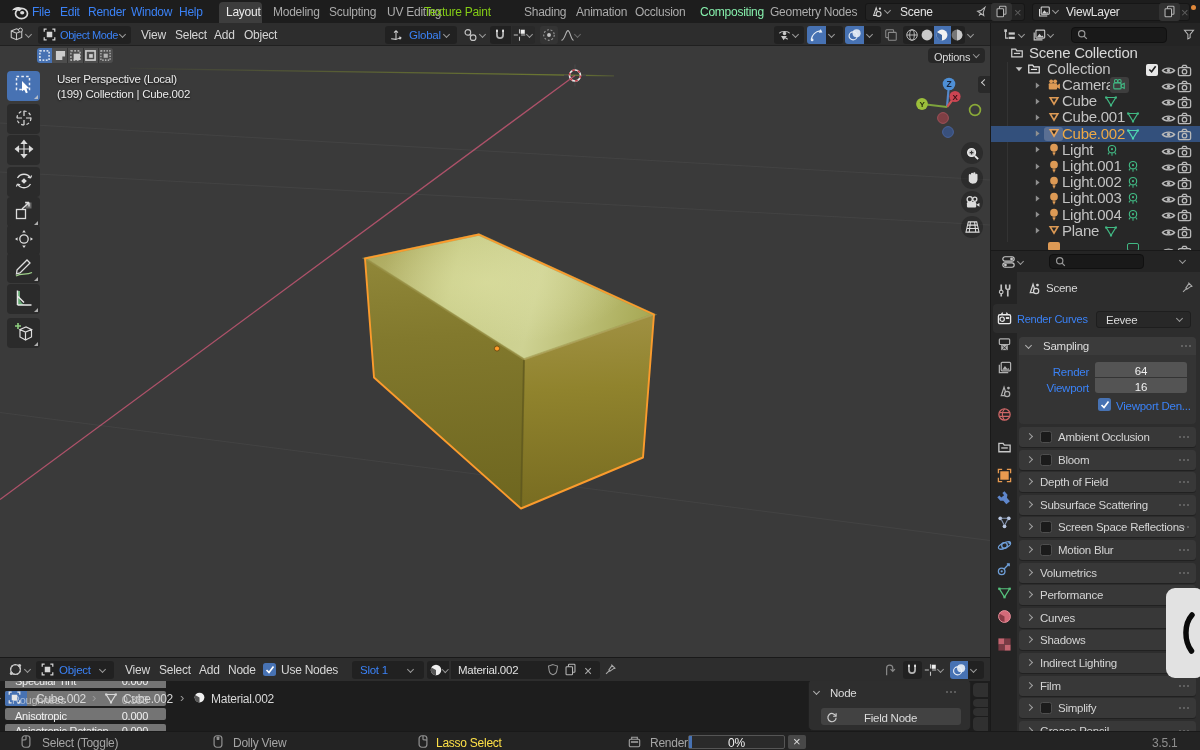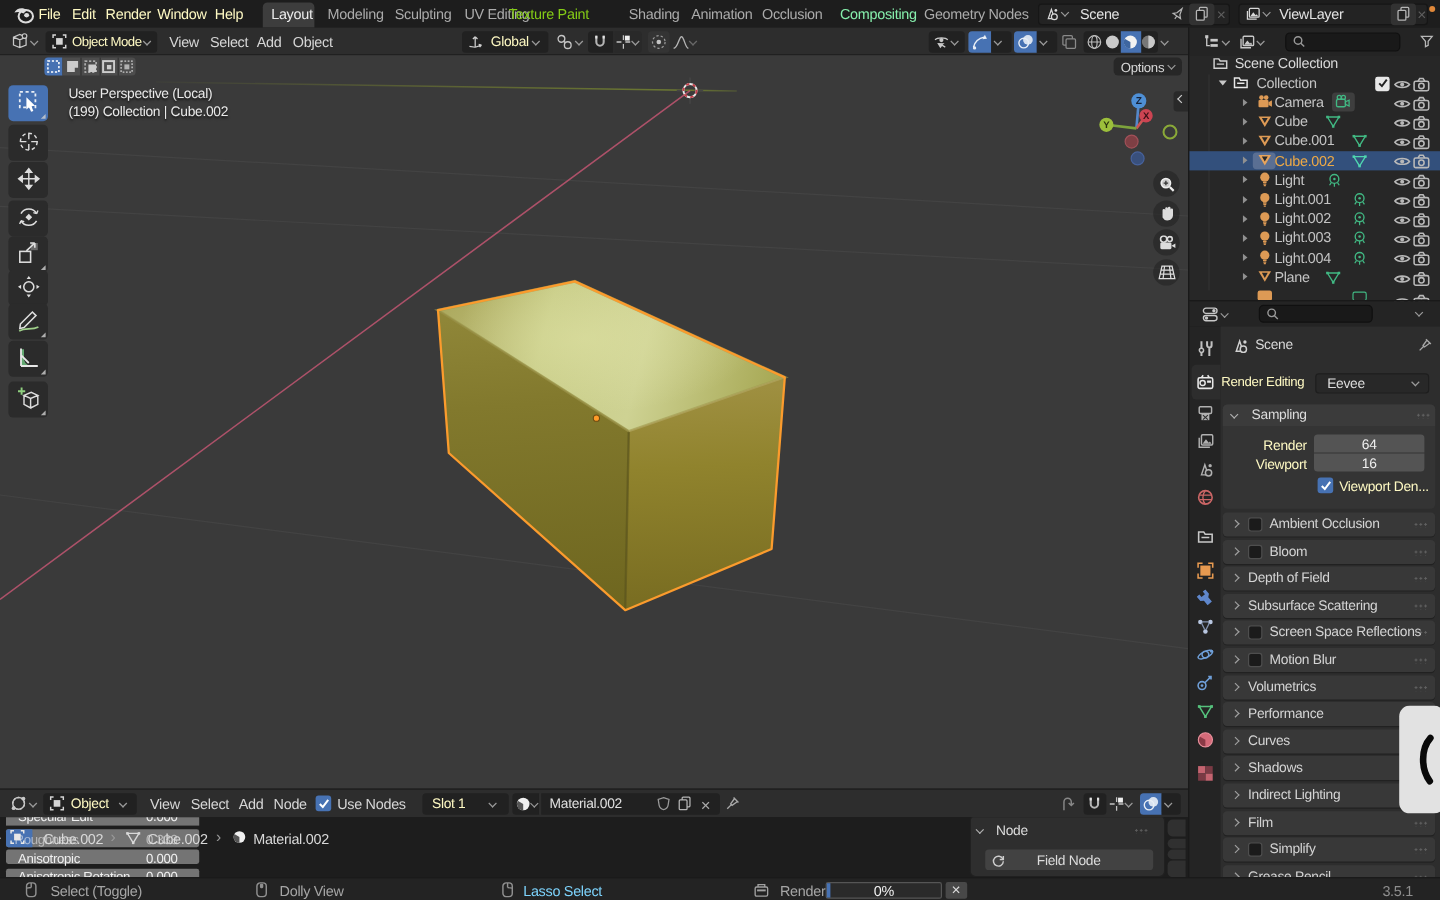--- a/index.html
+++ b/index.html
@@ -1,20 +1,20 @@
 <!DOCTYPE html>
 <html><head><meta charset="utf-8">
 <style>
 *{margin:0;padding:0;box-sizing:border-box}
 html,body{width:1200px;height:750px;overflow:hidden;background:#1d1d1d;
 font-family:"Liberation Sans",sans-serif;-webkit-font-smoothing:antialiased;letter-spacing:-0.25px}
 .abs{position:absolute}
-.txt{position:absolute;color:#fef9c3;font-size:12px;line-height:1;white-space:nowrap}
+.txt{position:absolute;color:#3b82f6;font-size:12px;line-height:1;white-space:nowrap}
 .chev{position:absolute;width:6px;height:6px;border-right:1.4px solid #9a9a9a;border-bottom:1.4px solid #9a9a9a;transform:rotate(45deg)}
-.orow{position:absolute;font-size:12px;color:#c3c3c3;line-height:16.2px}
+.orow{position:absolute;font-size:15px;color:#c3c3c3;line-height:16.2px}
 .phead{position:absolute;left:2px;width:177px;height:20px;background:#383838;border-radius:3.5px;box-shadow:0 1px 0 rgba(0,0,0,.25)}
 .phead .t{position:absolute;top:4px;font-size:11.5px;color:#d4d4d4}
 .parr{position:absolute;left:8px;top:7px;width:5px;height:5px;border-right:1.4px solid #a0a0a0;border-bottom:1.4px solid #a0a0a0;transform:rotate(-45deg)}
 .pcb{position:absolute;left:21px;top:4px;width:12px;height:12px;background:#1b1b1b;border:1px solid #4e4e4e;border-radius:2.5px}
 .dots{position:absolute;right:6px;top:8px;width:12px;height:5px;opacity:.5;
 background-image:radial-gradient(circle,#888 0.9px,transparent 1.1px);background-size:4px 4px}
 .ml{position:absolute;top:5px;font-size:12px;color:#d6d6d6}
 </style></head>
 <body>
 
@@ -740,21 +740,21 @@
   </svg>
 </div>
 <div class="abs" id="props" style="left:1017px;top:272px;width:183px;height:459px;background:#2d2d2d;overflow:hidden">
   <svg class="abs" style="left:9px;top:9px;color:#d0d0d0" width="15" height="15" viewBox="0 0 16 16">
       <use href="#g-scene"></use>
     </svg>
   <div class="abs txt" style="left:29px;top:11px;font-size:11.5px;color:#d8d8d8">Scene</div>
   <svg class="abs" style="left:164px;top:9px" width="13" height="13" viewBox="0 0 16 16">
     <path d="M9 2 L14 7 M10 3 L6 8.5 L7.5 10 L13 6 M7 9 L2.5 13.5" fill="none" stroke="#a8a8a8" stroke-width="1.4"></path>
   </svg>
-  <div class="abs txt" style="left:0;top:42px;width:70px;text-align:right;font-size:11px">Render Editing</div>
+  <div class="abs txt" style="left:0;top:42px;width:70px;text-align:right;font-size:11px">Render Curves</div>
   <div class="abs" style="left:79px;top:39px;width:95px;height:17px;background:#282828;border-radius:3px;border:1px solid #1e1e1e"></div>
   <div class="abs txt" style="left:89px;top:43px;font-size:11.5px;color:#dcdcdc">Eevee</div>
   <div class="chev" style="left:160px;top:44px;width:5px;height:5px"></div>
 
   <div class="abs" style="left:2px;top:65px;width:177px;height:87px;background:#343434;border-radius:4px"></div>
   <div class="abs" style="left:2px;top:65px;width:177px;height:18px;background:#3b3b3b;border-radius:4px 4px 0 0"></div>
   <div class="abs" style="left:9px;top:71px;width:5px;height:5px;border-right:1.4px solid #b0b0b0;border-bottom:1.4px solid #b0b0b0;transform:rotate(45deg)"></div>
   <div class="abs txt" style="left:26px;top:69px;font-size:11.5px;color:#dcdcdc">Sampling</div>
   <div class="dots" style="right:8px;top:72px"></div>
   <div class="abs txt" style="left:9px;top:95px;width:63px;text-align:right;font-size:11.5px">Render</div>
@@ -913,21 +913,21 @@
   <svg class="abs" style="left:952px;top:4.5px" width="14" height="14" viewBox="0 0 16 16">
     <circle cx="6.4" cy="9" r="4.6" fill="none" stroke="#e8eef6" stroke-width="1.3"></circle>
     <circle cx="10.4" cy="6" r="4.6" fill="#e8eef6" fill-opacity="0.9"></circle>
   </svg>
   <div class="abs" style="left:968px;top:2.5px;width:16px;height:18px;background:#212121;border-radius:0 3px 3px 0"></div>
   <div class="chev" style="left:971px;top:8.5px;width:5px;height:5px"></div>
 </div>
 <div class="abs" id="shader" style="left:0;top:681px;width:990px;height:50px;background:#1d1d1d;overflow:hidden">
 
   <div class="abs" style="left:5px;top:-1.5px;width:161px;height:8px;background:#747474"></div>
-  <div class="abs" style="left:15px;top:-6px;font-size:11px;color:#f0f0f0">Specular Edit</div>
+  <div class="abs" style="left:15px;top:-6px;font-size:11px;color:#f0f0f0">Specular Tint</div>
   <div class="abs" style="left:108px;top:-6px;width:40px;text-align:right;font-size:11px;color:#f0f0f0">0.000</div>
   <div class="abs" style="left:5px;top:9.5px;width:161px;height:15px;background:#747474;border-radius:2px"></div>
   <div class="abs" style="left:5px;top:9.5px;width:22px;height:15px;background:#4772b3;border-radius:2px 0 0 2px"></div>
   <div class="abs" style="left:12px;top:12.5px;font-size:11px;color:#f0f0f0;opacity:.55">Roughness</div>
   <div class="abs" style="left:108px;top:12.5px;width:40px;text-align:right;font-size:11px;color:#f0f0f0;opacity:.55">0.333</div>
   <div class="abs" style="left:5px;top:27px;width:161px;height:11.5px;background:#747474;border-radius:2px"></div>
   <div class="abs" style="left:15px;top:28.5px;font-size:11px;color:#f0f0f0">Anisotropic</div>
   <div class="abs" style="left:108px;top:28.5px;width:40px;text-align:right;font-size:11px;color:#f0f0f0">0.000</div>
   <div class="abs" style="left:5px;top:42.5px;width:161px;height:11.5px;background:#747474;border-radius:2px"></div>
   <div class="abs" style="left:15px;top:44px;font-size:11px;color:#f0f0f0">Anisotropic Rotation</div>
@@ -976,21 +976,21 @@
   <div class="abs txt" style="left:42px;top:5px;color:#a5a5a5">Select (Toggle)</div>
   <svg class="abs" style="left:213px;top:3px" width="10" height="13" viewBox="0 0 10 14">
     <rect x="0.8" y="0.8" width="8.4" height="12.4" rx="3" fill="none" stroke="#909090" stroke-width="1.3"></rect>
     <rect x="3.5" y="1.5" width="3" height="4" rx="1" fill="#909090"></rect>
   </svg>
   <div class="abs txt" style="left:233px;top:5px;color:#a5a5a5">Dolly View</div>
   <svg class="abs" style="left:418px;top:3px" width="10" height="13" viewBox="0 0 10 14">
     <rect x="0.8" y="0.8" width="8.4" height="12.4" rx="3" fill="none" stroke="#909090" stroke-width="1.3"></rect>
     <path d="M5 0.8 L5 5 M5 5 L9.2 5.5" stroke="#909090" stroke-width="1.3"></path>
   </svg>
-  <div class="abs txt" style="left:436px;top:5px;color:#7dd3fc">Lasso Select</div>
+  <div class="abs txt" style="left:436px;top:5px;color:#fde047">Lasso Select</div>
   <svg class="abs" style="left:628px;top:3.5px" width="13" height="12" viewBox="0 0 16 15">
     <rect x="1.5" y="4" width="13" height="9.5" rx="1.5" fill="none" stroke="#a0a0a0" stroke-width="1.4"></rect>
     <path d="M4.5 4 L4.5 1.5 L11.5 1.5 L11.5 4" fill="none" stroke="#a0a0a0" stroke-width="1.4"></path>
     <rect x="3.5" y="6.5" width="9" height="2" fill="#a0a0a0"></rect>
   </svg>
   <div class="abs txt" style="left:650px;top:5px;color:#a5a5a5">Render</div>
   <div class="abs" style="left:688px;top:2.5px;width:97px;height:14px;background:#2a2a2a;border:1px solid #555;border-radius:2px"></div>
   <div class="abs" style="left:689px;top:3.5px;width:3px;height:12px;background:#4772b3"></div>
   <div class="abs txt" style="left:688px;top:5px;width:97px;text-align:center;color:#f0f0f0">0%</div>
   <div class="abs" style="left:788px;top:2.5px;width:18px;height:14px;background:#484848;border-radius:2px"></div>

